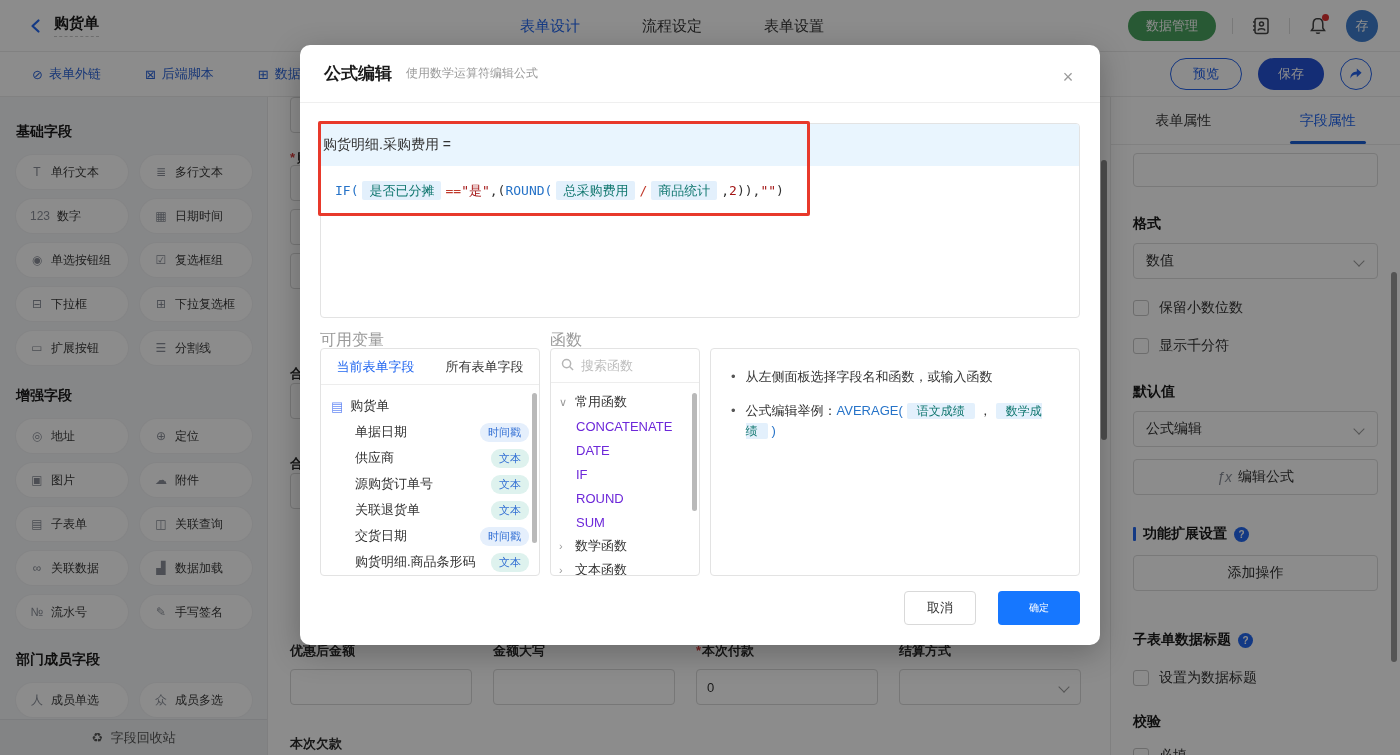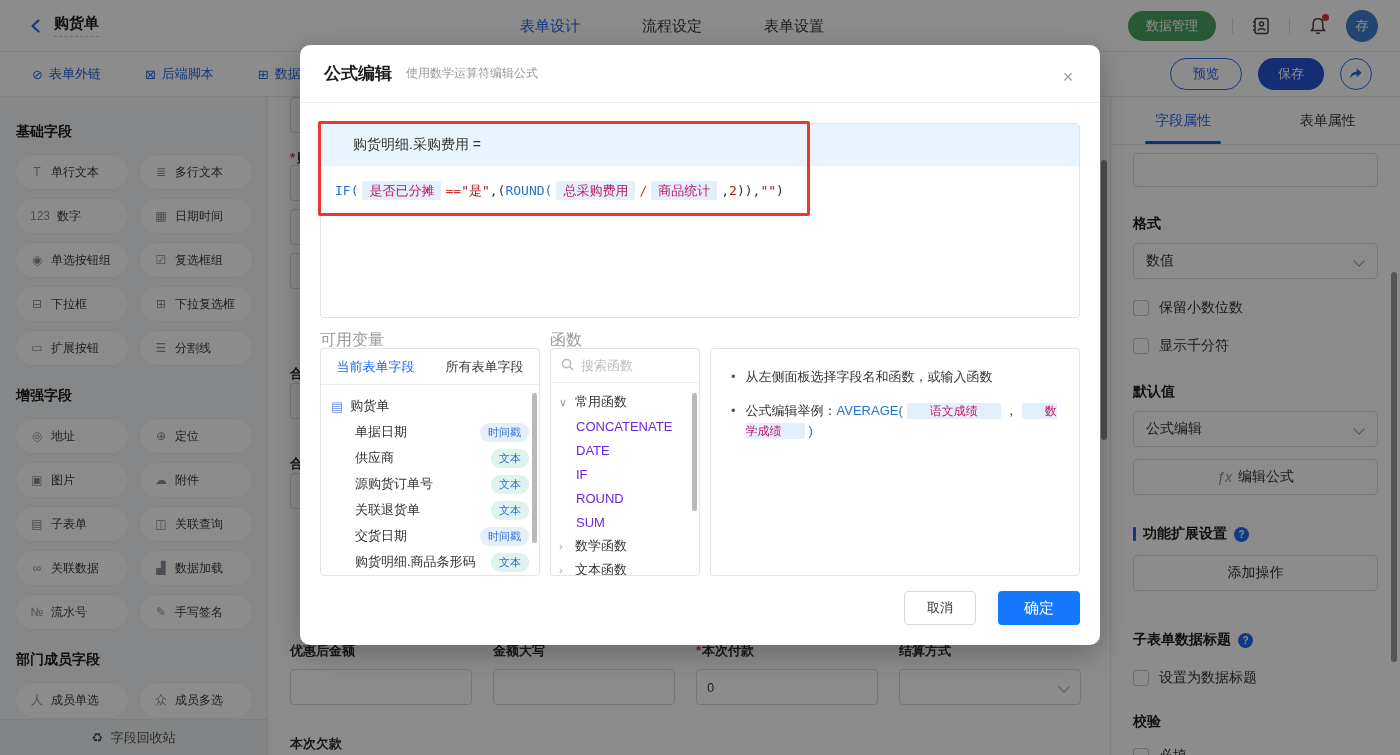--- a/index.html
+++ b/index.html
@@ -99,29 +99,29 @@
   .modal { position:absolute; left:300px; top:45px; width:800px; height:600px; background:#fff; border-radius:10px;
            box-shadow:0 8px 30px rgba(0,0,0,0.25); z-index:50; }
   .m-header { height:58px; display:flex; align-items:center; padding:0 24px; border-bottom:1px solid #efefef; }
   .m-title { font-size:17px; font-weight:600; color:#1a1a1a; }
   .m-sub { font-size:12px; color:#9a9a9a; margin-left:14px; }
   .m-close { position:absolute; right:22px; top:22px; width:20px; height:20px; font-size:18px; color:#9a9a9a;
              display:flex; align-items:center; justify-content:center; cursor:pointer; }
 
   .editor { position:absolute; left:20px; top:78px; width:760px; height:195px; border:1px solid #e3e3e3;
             border-radius:4px; overflow:hidden; }
-  .editor-head { height:42px; background:#e9f5fe; display:flex; align-items:center; padding:0 32px;
+  .editor-head { height:42px; background:#e9f5fe; display:flex; align-items:center; padding:0 2px;
                  font-size:14px; color:#333; }
   .editor-body { padding:16px 14px; font-family:"DejaVu Sans Mono","Liberation Mono",monospace; font-size:13px; color:#333; }
   .tok-fn { color:#2673c8; }
   .tok-op { color:#c0392b; }
   .tok-str { color:#a31515; }
   .tok-num { color:#a31515; }
   .tok-plain { color:#333; }
-  .tok-chip { background:#e3f0fc; color:#be185d; border-radius:2px; padding:2px 7px; margin:0 4px;
+  .tok-chip { background:#e3f0fc; color:#0f766e; border-radius:2px; padding:2px 7px; margin:0 4px;
               font-family:"Liberation Sans","DejaVu Sans",sans-serif; font-size:13px; cursor:pointer; }
   .red-rect { position:absolute; left:18px; top:76px; width:492px; height:95px; border:3px solid #e8392b;
               border-radius:2px; pointer-events:none; z-index:5; }
 
   .panel-label { position:absolute; top:285px; font-size:16px; color:#9a9a9a; }
   .panel { position:absolute; top:303px; height:228px; border:1px solid #e3e3e3; border-radius:4px; background:#fff; overflow:hidden; }
 
   .vars { left:20px; width:220px; }
   .vars-tabs { height:36px; display:flex; border-bottom:1px solid #ededed; }
   .vars-tab { flex:1; display:flex; align-items:center; justify-content:center; font-size:13px; color:#3a3a3a; cursor:pointer; }
@@ -143,28 +143,28 @@
   .func-search input::placeholder { color:#bdbdbd; }
   .func-tree { padding:7px 8px 0 8px; }
   .fgroup { display:flex; align-items:center; gap:6px; height:24px; font-size:13px; color:#333; cursor:pointer; }
   .caret { color:#9a9a9a; font-size:11px; width:10px; }
   .fitem { height:24px; display:flex; align-items:center; padding-left:17px; font-size:13px; color:#6d28d9; cursor:pointer; }
   .funcs-scroll { position:absolute; right:2px; top:44px; width:5px; height:118px; background:#b9b9b9; border-radius:3px; }
 
   .help { left:410px; width:370px; padding:18px 20px; }
   .help-line { display:flex; gap:10px; font-size:13px; color:#333; line-height:20px; margin-bottom:14px; }
   .bullet { color:#555; }
-  .help .tok-chip { font-size:12px; padding:1px 23px; }
+  .help .tok-chip { font-size:12px; padding:1px 10px; }
 
   .m-footer { position:absolute; left:0; top:546px; width:100%; height:54px; display:flex; justify-content:flex-end;
               align-items:flex-start; padding-right:20px; gap:22px; }
   .btn-cancel { width:72px; height:34px; border:1px solid #d9d9d9; background:#fff; border-radius:4px;
                 font-size:13px; color:#333; cursor:pointer; }
   .btn-confirm { width:82px; height:34px; border:none; background:#1677ff; border-radius:4px;
-                 font-size:15px; color:#fff; cursor:pointer; }
+                 font-size:10px; color:#fff; cursor:pointer; }
 </style>
 </head>
 <body>
 
 <div class="app">
 
   <div class="topbar">
     <div class="back">
       <svg width="16" height="16" viewBox="0 0 16 16">
           <polyline points="10.5,2.5 4.5,8 10.5,13.5" fill="none" stroke="#2468f0" stroke-width="2.2" stroke-linecap="round" stroke-linejoin="round"></polyline>
@@ -361,22 +361,22 @@
           <div class="bf-label">结算方式</div>
           <div class="bf-input select"></div>
         </div>
       </div>
     <div class="next-label">本次欠款</div>
     <div class="canvas-scrollbar"></div>
   </div>
 
   <div class="rightpanel">
     <div class="rp-tabs" id="rp-tabs">
+        <div class="rp-tab">表单属性</div>
         <div class="rp-tab active">字段属性</div>
-        <div class="rp-tab">表单属性</div>
       </div>
     <div class="rp-body">
       <div class="rp-input-empty"></div>
       <div class="rp-label">格式</div>
       <div class="rp-select">
           <span>数值</span>
         </div>
       <div id="format-options">
           <div class="chk-row">
             <span class="chk"></span>

